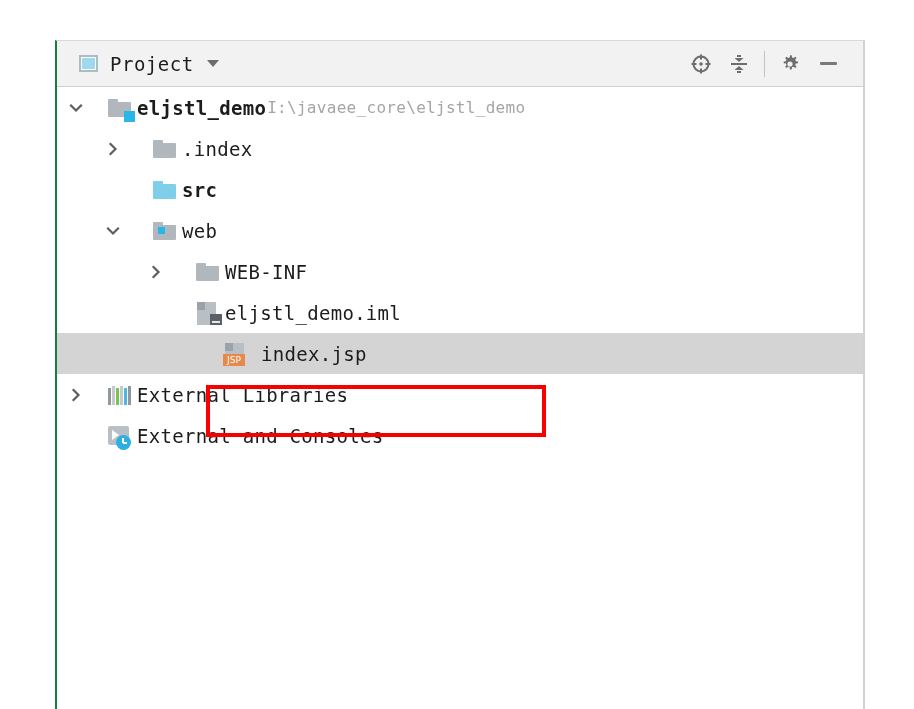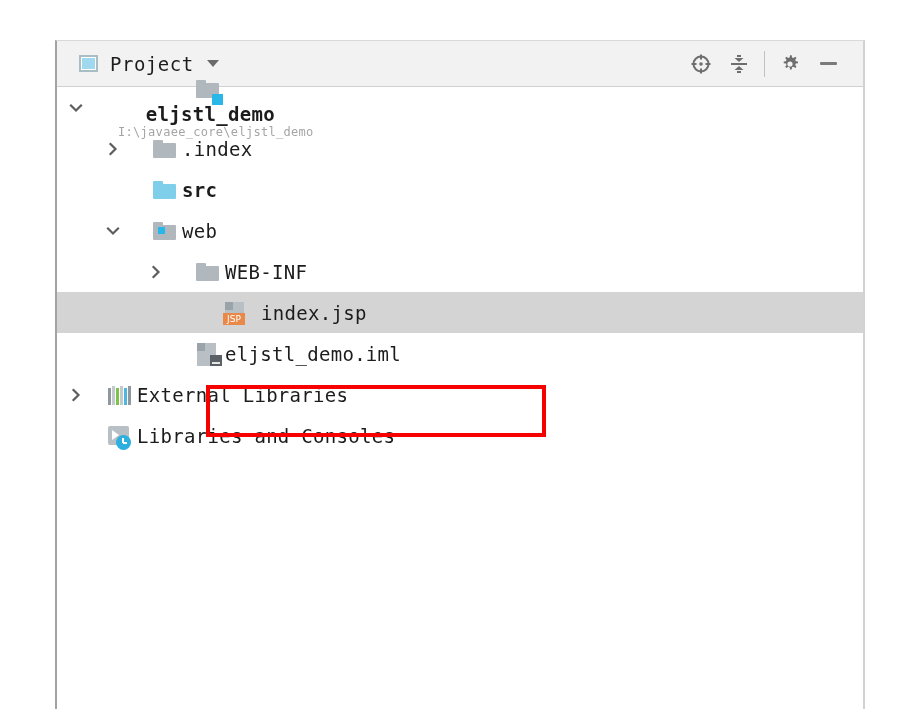--- a/index.html
+++ b/index.html
@@ -15,21 +15,21 @@
   }
 
   
   #panel {
     position: absolute;
     left: 55px;
     top: 40px;
     width: 810px;
     height: 669px;
     box-sizing: border-box;
-    border-left: 2px solid #a3a3a3;
+    border-left: 2px solid #15803d;
     border-right: 2px solid #d2d2d2;
     border-top: 1px solid #d9d9d9;
     background: #ec4899;
   }
 
   
   #titlebar {
     position: relative;
     height: 45px;
     background: #f2f2f2;
@@ -136,23 +136,23 @@
     flex: 0 0 26px;
     margin-right: 4px;
   }
   .label {
     font-size: 19px;
     color: #1c1c1c;
     letter-spacing: 0.3px;
   }
   .label.bold { font-weight: bold; }
   .path {
-    font-size: 12px;
+    font-size: 16px;
     color: #a5a5a5;
-    margin-left: 11px;
+    margin-left: 1px;
     letter-spacing: 0.3px;
   }
 
   
   .folder {
     position: absolute;
     left: 1px; top: 3px;
     width: 23px; height: 18px;
   }
   .folder .tab {
@@ -337,21 +337,21 @@
   </div>
 
   <div id="tree">
 
     <div class="row">
       <span class="twisty" style="left:8px;">
         <svg width="16" height="16" viewBox="0 0 16 16">
           <polyline points="3,5.5 8,10.5 13,5.5" fill="none" stroke="#5e5e5e" stroke-width="2.2" stroke-linecap="square"></polyline>
         </svg>
       </span>
-      <div class="row-inner" style="margin-left:50px;flex-direction:column;">
+      <div class="row-inner" style="margin-left:50px;">
         <span class="node-icon">
           <span class="folder gray">
               <span class="tab"></span>
               <span class="body"></span>
             </span>
           <span class="badge-sq"></span>
         </span>
         <span class="label bold">eljstl_demo</span>
         <span class="path">I:\javaee_core\eljstl_demo</span>
       </div>
@@ -414,41 +414,41 @@
         <span class="node-icon">
           <span class="folder gray">
               <span class="tab"></span>
               <span class="body"></span>
             </span>
         </span>
         <span class="label">WEB-INF</span>
       </div>
     </div>
 
+    <div class="row">
+      <div class="row-inner" style="margin-left:138px;">
+        <span class="node-icon">
+          <span class="doc">
+              <span class="fold"></span>
+            </span>
+          <span class="iml-badge"></span>
+        </span>
+        <span class="label">eljstl_demo.iml</span>
+      </div>
+    </div>
+
     <div class="row selected">
       <div class="row-inner" style="margin-left:166px;">
         <span class="node-icon">
           <span class="doc">
               <span class="fold"></span>
             </span>
           <span class="jsp-badge">JSP</span>
         </span>
         <span class="label" style="margin-left:8px;">index.jsp</span>
-      </div>
-    </div>
-
-    <div class="row">
-      <div class="row-inner" style="margin-left:138px;">
-        <span class="node-icon">
-          <span class="doc">
-              <span class="fold"></span>
-            </span>
-          <span class="iml-badge"></span>
-        </span>
-        <span class="label">eljstl_demo.iml</span>
       </div>
     </div>
 
     <div class="row">
       <span class="twisty" style="left:8px;">
         <svg width="16" height="16" viewBox="0 0 16 16">
           <polyline points="5.5,3 10.5,8 5.5,13" fill="none" stroke="#5e5e5e" stroke-width="2.2" stroke-linecap="square"></polyline>
         </svg>
       </span>
       <div class="row-inner" style="margin-left:50px;justify-content:space-between;">
@@ -467,21 +467,21 @@
     </div>
 
     <div class="row">
       <div class="row-inner" style="margin-left:50px;">
         <span class="node-icon">
           <span class="scratch">
               <span class="chev"></span>
             </span>
           <span class="scratch-clock"></span>
         </span>
-        <span class="label">Libraries and Consoles</span>
+        <span class="label">External and Consoles</span>
       </div>
     </div>
 
   </div>
 
   <div id="annot"></div>
 
 </div>
 
 </body></html>

